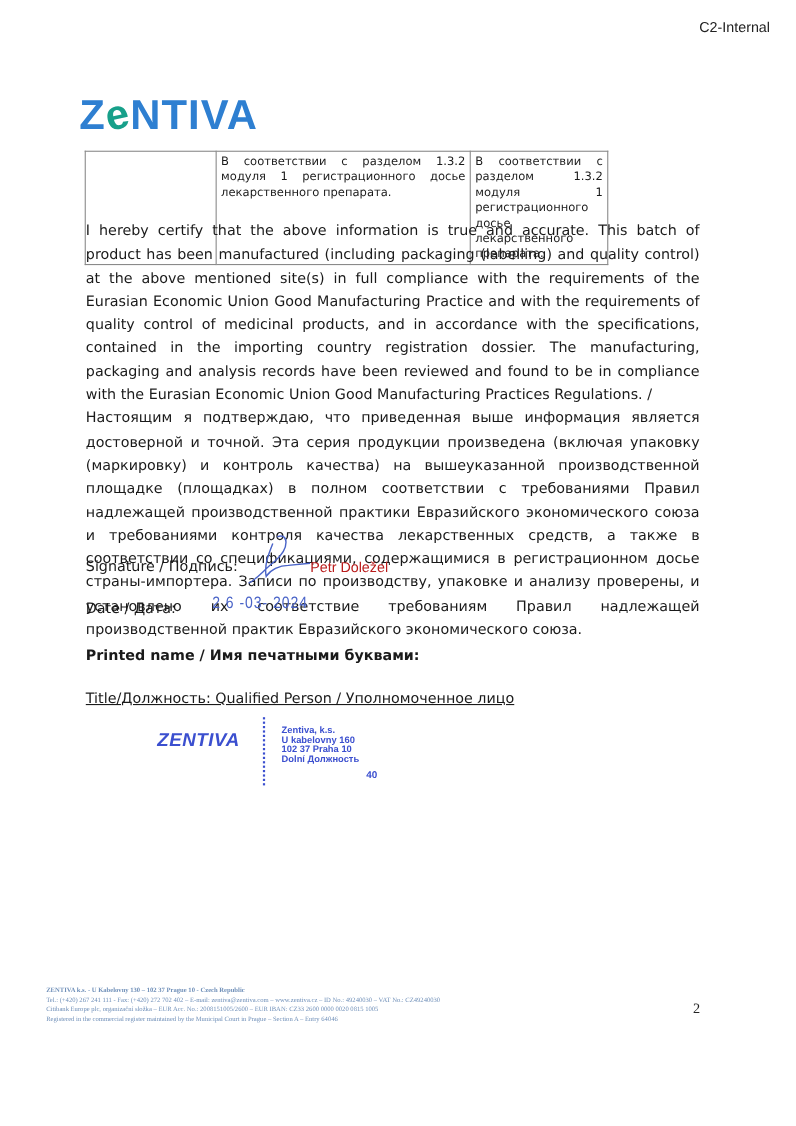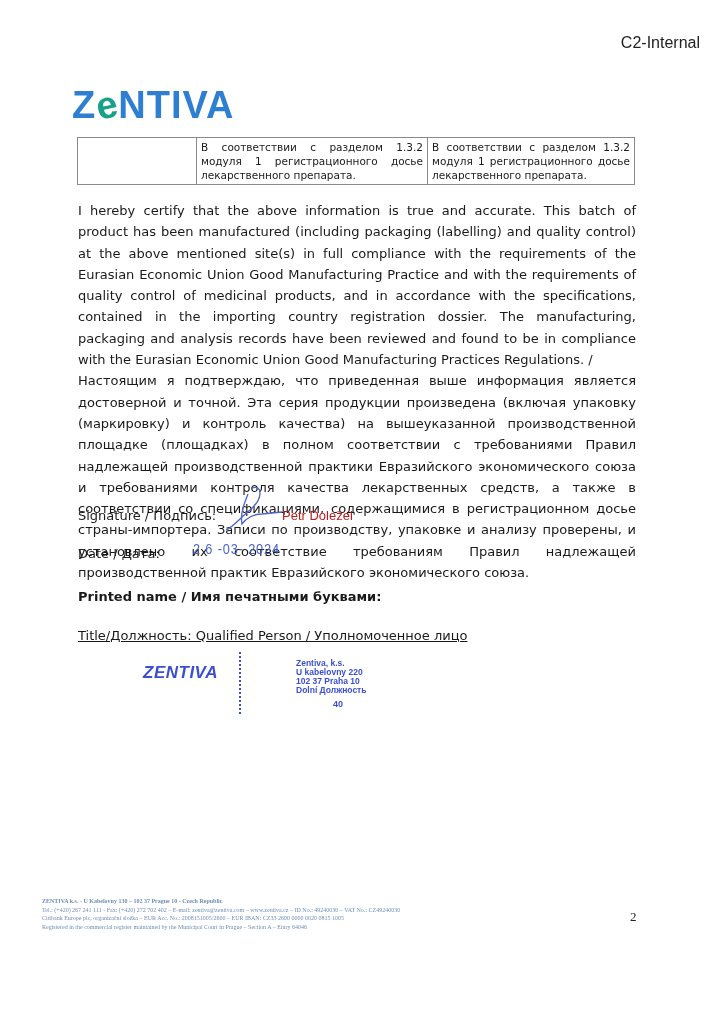--- a/index.html
+++ b/index.html
@@ -1,32 +1,32 @@
 <!DOCTYPE html>
 <html><head>
 <meta charset="utf-8">
 <style>
   html, body { margin: 0; padding: 0; background: #ffffff; }
   body { width: 724px; height: 1024px; position: relative; overflow: hidden; font-family: "DejaVu Sans", sans-serif; color: #1a1a1a; }
-  .classification { position: absolute; top: 34px; right: 24px; font-family: "Liberation Sans", sans-serif; font-size: 16px; color: #222; }
+  .classification { position: absolute; top: 17px; right: 24px; font-family: "Liberation Sans", sans-serif; font-size: 13px; color: #222; }
   .logo { position: absolute; left: 72px; top: 86px; font-family: "Liberation Sans", sans-serif; font-weight: bold; font-size: 38px; letter-spacing: 1px; color: #2e7fd1; line-height: 1; }
   .logo .e { color: #17a08a; display: inline-block; transform: rotate(-12deg); }
-  table.reg { position: absolute; left: 77px; top: 137px; width: 558px; border-collapse: collapse; font-size: 10.5px; line-height: 14px; }
+  table.reg { position: absolute; left: 77px; top: 137px; width: 476px; border-collapse: collapse; font-size: 10.5px; line-height: 14px; }
   table.reg td { border: 1px solid #8a8a8a; vertical-align: top; padding: 2px 4px; text-align: justify; }
   table.reg td.c0 { width: 110px; }
   table.reg td.c1 { width: 222px; }
   .body-text { position: absolute; left: 78px; top: 200px; width: 558px; font-size: 13px; line-height: 21.3px; text-align: justify; }
   .body-text p { margin: 0; }
   .field { position: absolute; left: 78px; font-size: 13px; }
   .sig-name { position: absolute; left: 282px; top: 508px; font-family: "Liberation Sans", sans-serif; font-size: 13px; color: #b91c1c; }
   .sig-scribble { position: absolute; left: 222px; top: 484px; }
   .date-stamp { position: absolute; left: 193px; top: 540px; font-family: "Liberation Sans", sans-serif; font-size: 15px; color: #4a64c8; letter-spacing: 1px; transform: scaleX(0.85); transform-origin: left; }
   .stamp-logo { position: absolute; left: 143px; top: 663px; font-family: "Liberation Sans", sans-serif; font-weight: bold; font-size: 17px; color: #3b4fcf; letter-spacing: 0.5px; font-style: italic; }
   .stamp-line { position: absolute; left: 239px; top: 652px; width: 0; height: 62px; border-left: 2px dotted #3b4fcf; }
-  .stamp-addr { position: absolute; left: 256px; top: 659px; font-family: "Liberation Sans", sans-serif; font-weight: bold; font-size: 8.5px; line-height: 9px; color: #3b4fcf; margin-left: 40px; }
+  .stamp-addr { position: absolute; left: 256px; top: 659px; font-family: "Liberation Sans", sans-serif; font-weight: bold; font-size: 8.5px; line-height: 9px; color: #3b4fcf; }
   .stamp-num { position: absolute; left: 333px; top: 699px; font-family: "Liberation Sans", sans-serif; font-weight: bold; font-size: 9px; color: #3b4fcf; }
   .footer { position: absolute; left: 42px; top: 897px; font-family: "Liberation Serif", serif; font-size: 6px; line-height: 8.6px; color: #6f8fb8; }
   .footer .l0 { font-weight: bold; }
   .page-num { position: absolute; left: 630px; top: 909px; font-family: "Liberation Serif", serif; font-size: 13px; color: #222; }
 </style>
 </head>
 <body>
 
 <div class="classification">C2-Internal</div>
 
@@ -56,21 +56,21 @@
 <div class="field" style="top:546px;">Date / Дата:</div>
 <div class="date-stamp">2 6 -03- 2024</div>
 
 <div class="field" style="top:589px;font-weight:bold;">Printed name / Имя печатными буквами:</div>
 <div class="field" style="top:628px;text-decoration:underline;">Title/Должность: Qualified Person / Уполномоченное лицо</div>
 
 <div class="stamp-logo">ZENTIVA</div>
 <div class="stamp-line"></div>
 <div class="stamp-addr">
   <div>Zentiva, k.s.</div>
-  <div>U kabelovny 220</div>
+  <div>U kabelovny 160</div>
   <div>102 37 Praha 10</div>
   <div>Dolní Должность</div>
 </div>
 <div class="stamp-num">40</div>
 
 <div class="footer">
   <div class="l0">ZENTIVA k.s. - U Kabelovny 130 – 102 37 Prague 10 - Czech Republic</div>
   <div>Tel.: (+420) 267 241 111 - Fax: (+420) 272 702 402 – E-mail: zentiva@zentiva.com – www.zentiva.cz – ID No.: 49240030 – VAT No.: CZ49240030</div>
   <div>Citibank Europe plc, organizační složka – EUR Acc. No.: 2008151005/2600 – EUR IBAN: CZ33 2600 0000 0020 0815 1005</div>
   <div>Registered in the commercial register maintained by the Municipal Court in Prague – Section A – Entry 64046</div>

